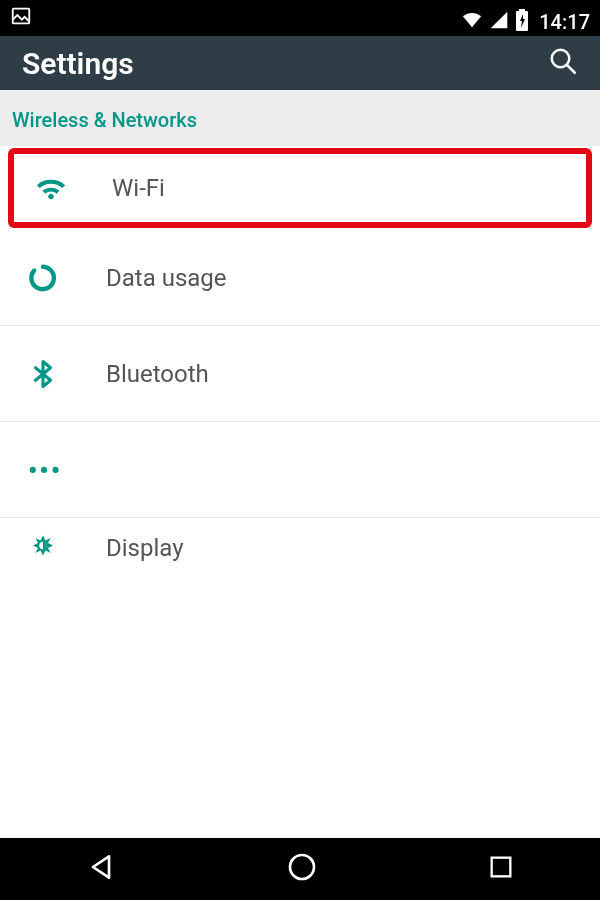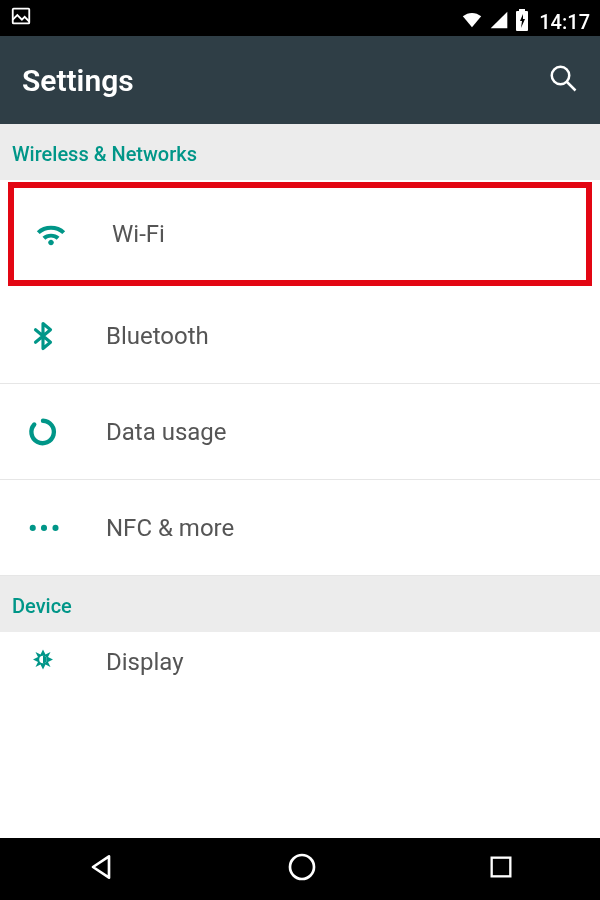--- a/index.html
+++ b/index.html
@@ -34,21 +34,21 @@
       gap: 6px;
       margin-top: 7px;
     }
     .status-time {
       font-size: 20px;
       font-weight: 500;
       margin-left: 4px;
     }
     .app-bar {
       background: #2f3e46;
-      height: 88px;
+      height: 54px;
       display: flex;
       align-items: center;
       justify-content: space-between;
       padding: 0 22px;
       color: #fff;
     }
     .app-title {
       font-size: 30px;
       font-weight: 600;
     }
@@ -62,23 +62,23 @@
     .list-item {
       display: flex;
       align-items: center;
       height: 96px;
       padding: 0 28px;
       border-bottom: 1px solid #e6e6e6;
       background: #fff;
     }
     .list-item.highlighted {
       border: 6px solid #e30613;
-      border-radius: 0;
+      border-radius: 6px;
       margin: 2px 8px;
-      height: 104px;
+      height: 80px;
       padding: 8px 20px;
     }
     .item-icon {
       width: 50px;
       display: flex;
       align-items: center;
       justify-content: flex-start;
       color: #009688;
     }
     .item-label {
@@ -166,44 +166,42 @@
         <path d="M12 20 C11 20 10 19 10 18 C10 17 11 16 12 16 C13 16 14 17 14 18 C14 19 13 20 12 20 Z"></path>
         <path d="M6 14 C9 11 15 11 18 14 L16 16 C13.5 14 10.5 14 8 16 Z"></path>
         <path d="M2 10 C7 5 17 5 22 10 L20 12 C15.5 8 8.5 8 4 12 Z"></path>
       </svg>
     </span>
     <span class="item-label">Wi-Fi</span>
   </div>
 
   <div class="list-item">
     <span class="item-icon">
+      <svg width="30" height="30" viewBox="0 0 24 24" fill="none" stroke="#009688" stroke-width="3.5">
+        <path d="M12 3 A9 9 0 1 1 5 6" stroke-linecap="round"></path>
+      </svg>
+    </span>
+    <span class="item-label">Data usage</span>
+  </div>
+
+  <div class="list-item">
+    <span class="item-icon">
       <svg width="30" height="30" viewBox="0 0 24 24" fill="none" stroke="#009688" stroke-width="2.5" stroke-linejoin="round" stroke-linecap="round">
         <path d="M6 7 L18 17 L12 22 L12 2 L18 7 L6 17"></path>
       </svg>
     </span>
     <span class="item-label">Bluetooth</span>
   </div>
 
   <div class="list-item">
     <span class="item-icon">
-      <svg width="30" height="30" viewBox="0 0 24 24" fill="none" stroke="#009688" stroke-width="3.5">
-        <path d="M12 3 A9 9 0 1 1 5 6" stroke-linecap="round"></path>
-      </svg>
-    </span>
-    <span class="item-label">Data usage</span>
-  </div>
-
-  <div class="list-item">
-    <span class="item-icon">
       <span class="dots">•••</span>
     </span>
-    <span class="item-label">NFC &amp; more</span>
-  </div>
-
-  <div class="section-header">Device</div>
+  </div>
+
 
 
   <div class="list-item partial-item">
     <span class="item-icon">
       <svg width="30" height="30" viewBox="0 0 24 24" fill="#009688">
         <path d="M12 2 L14 6 L18 4 L16 8 L20 10 L16 12 L18 16 L14 14 L12 18 L10 14 L6 16 L8 12 L4 10 L8 8 L6 4 L10 6 Z"></path>
         <circle cx="12" cy="10" r="3" fill="#fff"></circle>
         <path d="M12 7 A3 3 0 0 1 12 13 Z" fill="#009688"></path>
       </svg>
     </span>

